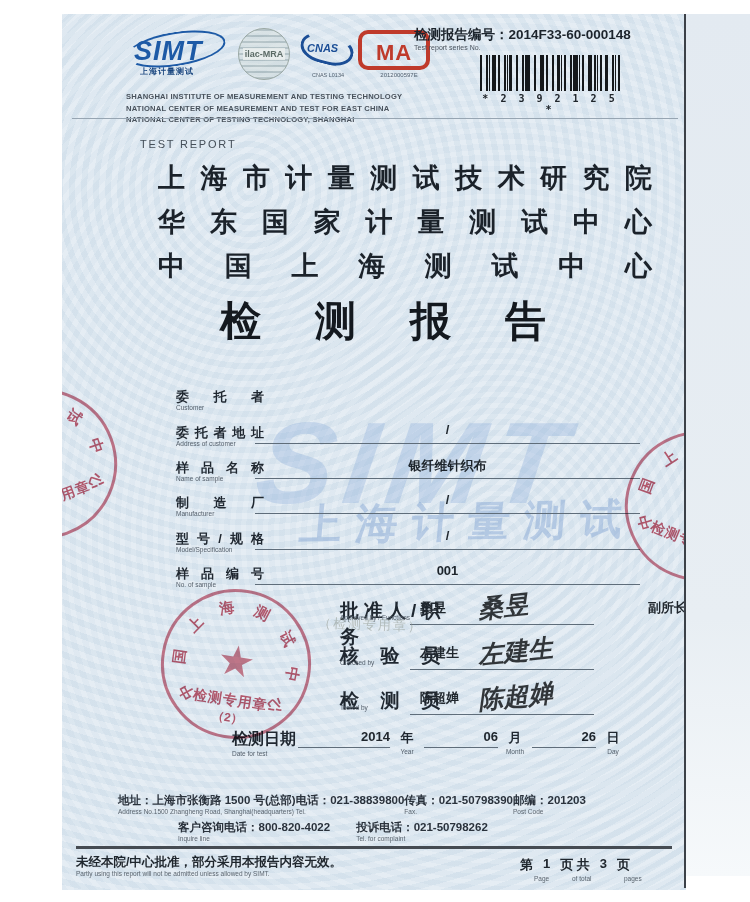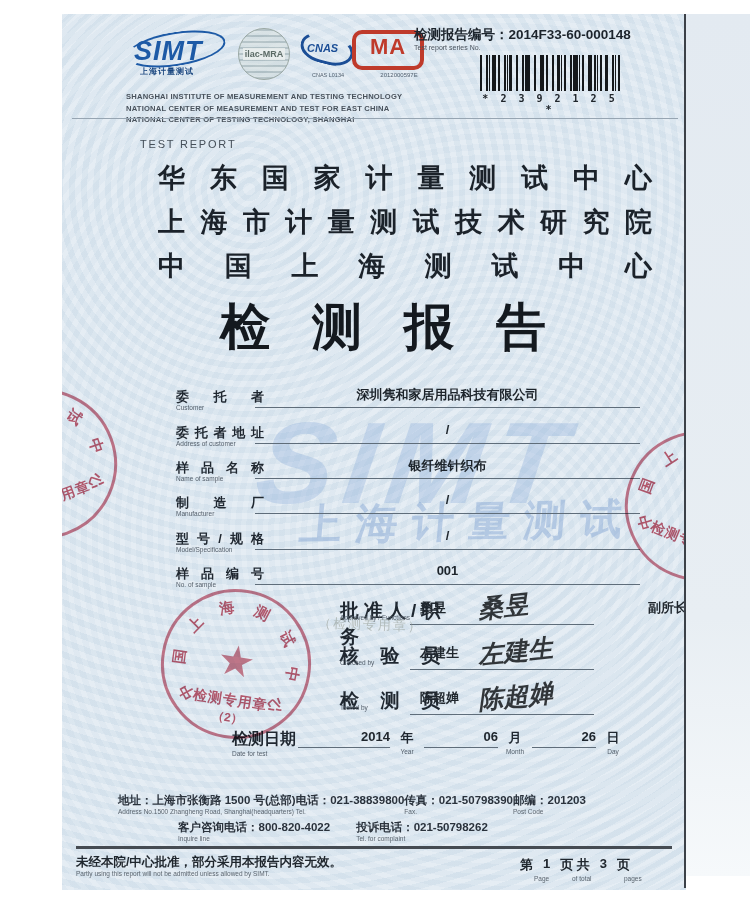--- a/index.html
+++ b/index.html
@@ -29,42 +29,42 @@
   .simt-orbit { position:absolute; left:-2px; top:2px; width:100px; height:34px; border:2px solid #1d5aa6; border-radius:50%; transform:rotate(-9deg); border-left-color:transparent; }
   .simt-sub { position:absolute; left:12px; top:36px; font-size:8px; font-weight:700; color:#17447e; letter-spacing:1px; }
   .ilac-logo { left:176px; top:14px; width:52px; height:52px; border-radius:50%;
     background:repeating-linear-gradient(0deg, rgba(130,150,150,0.45) 0 2px, rgba(210,220,218,0.5) 2px 6px); 
     border:1px solid #9aa8a4; display:flex; align-items:center; justify-content:center; }
   .ilac-text { background:rgba(235,240,238,0.85); font-size:9px; font-weight:700; color:#5b6b66; padding:1px 2px; }
   .cnas-logo { left:238px; top:20px; width:54px; height:36px; }
   .cnas-swoosh { position:absolute; left:0; top:0; width:54px; height:30px; border:3px solid #1b4e96; border-radius:50% / 60%; border-top-color:transparent; transform:rotate(14deg); }
   .cnas-text { position:absolute; left:7px; top:8px; font-size:11px; font-weight:700; color:#1b4e96; font-style:italic; }
   .cnas-sub { position:absolute; left:238px; top:58px; width:56px; font-size:5.5px; color:#51606f; text-align:center; }
-  .cma-logo { left:290px; top:16px; width:72px; height:40px; border:4px solid #bf3a2b; border-radius:10px; display:flex; align-items:flex-start; justify-content:center; }
+  .cma-logo { left:296px; top:16px; width:72px; height:40px; border:4px solid #bf3a2b; border-radius:10px; display:flex; align-items:flex-end; justify-content:center; }
   .cma-text { font-size:22px; font-weight:700; color:#bf3a2b; letter-spacing:1px; }
   .cma-sub { position:absolute; left:300px; top:58px; width:74px; font-size:6px; color:#51606f; text-align:center; }
 
   .org-en { left:64px; top:77px; width:330px; font-size:7.6px; font-weight:600; color:#49525c; line-height:11.5px; letter-spacing:0.2px; }
   .header-rule { left:10px; top:104px; width:606px; height:1px; background:#97a5b2; }
 
   
   .report-no { left:352px; top:12px; font-size:13.5px; font-weight:700; color:#1c242c; white-space:nowrap; }
   .report-no-sub { left:352px; top:30px; font-size:7px; color:#49525c; }
   .barcode { left:418px; top:41px; width:140px; height:36px;
     background-image:
       repeating-linear-gradient(90deg,#15181b 0 2px,transparent 2px 6px),
       repeating-linear-gradient(90deg,#15181b 0 1px,transparent 1px 9px),
       repeating-linear-gradient(90deg,transparent 0 13px,#15181b 13px 16px); }
   .barcode-digits { left:418px; top:79px; width:140px; text-align:center; font-size:10px; font-weight:700; letter-spacing:3px; color:#20262c; font-family:"DejaVu Sans Mono", monospace; }
 
   .test-report { left:78px; top:124px; font-size:11px; letter-spacing:1.8px; color:#454f59; font-weight:500; }
 
   .org-cn { left:96px; top:150px; width:494px; }
   .org-cn-line { font-size:27px; font-weight:700; color:#1b222a; text-align:justify; text-align-last:justify; margin-bottom:15px; line-height:29px; }
-  .main-title { left:158px; top:280px; width:326px; font-size:50px; font-weight:700; color:#14191f; text-align:justify; text-align-last:justify; }
+  .main-title { left:158px; top:280px; width:326px; font-size:41px; font-weight:700; color:#14191f; text-align:justify; text-align-last:justify; }
 
   
   .wm-main { left:196px; top:382px; font-size:116px; font-weight:700; font-style:italic; letter-spacing:10px; color:rgba(128,164,214,0.30); transform:skewX(-8deg); }
   .wm-sub  { left:238px; top:480px; font-size:42px; font-weight:700; letter-spacing:14px; color:rgba(118,156,208,0.40); transform:skewX(-6deg) rotate(-1deg); white-space:nowrap; }
 
   
   .field-row { position:absolute; left:114px; width:464px; height:30px; }
   .f-label { position:absolute; left:0; top:0; width:88px; font-weight:700; font-size:13px; color:#1f2730; text-align:justify; text-align-last:justify; }
   .f-sub { position:absolute; left:0; top:16px; width:130px; font-size:6.5px; color:#55606c; }
   .f-value { position:absolute; left:79px; right:0; top:-2px; height:22px; border-bottom:1.4px solid #5f6d7a; text-align:center; font-size:13px; font-weight:600; color:#1d242b; }
@@ -140,33 +140,32 @@
     </div>
     <div class="abs header-rule"></div>
 
     <div class="abs report-no"><span>检测报告编号：</span><span>2014F33-60-000148</span></div>
     <div class="abs report-no-sub">Test report series No.</div>
     <div class="abs barcode"></div>
     <div class="abs barcode-digits">* 2 3 9 2 1 2 5 *</div>
 
     <div class="abs test-report">TEST REPORT</div>
     <div class="abs org-cn">
+      <div class="org-cn-line">上海市计量测试技术研究院</div>
       <div class="org-cn-line">华东国家计量测试中心</div>
-      <div class="org-cn-line">上海市计量测试技术研究院</div>
       <div class="org-cn-line">中国上海测试中心</div>
     </div>
     <div class="abs main-title">检测报告</div>
 
     <div class="abs wm-main">SIMT</div>
     <div class="abs wm-sub">上海计量测试</div>
 
     <div class="field-row" style="top:374px;">
       <div class="f-label">委托者</div>
       <div class="f-sub">Customer</div>
-      <div class="f-value">深圳隽和家居用品科技有限公司</div>
     </div>
     <div class="field-row" style="top:410px;">
       <div class="f-label">委托者地址</div>
       <div class="f-sub">Address of customer</div>
       <div class="f-value">/</div>
     </div>
     <div class="field-row" style="top:445px;">
       <div class="f-label">样品名称</div>
       <div class="f-sub">Name of sample</div>
       <div class="f-value">银纤维针织布</div>

